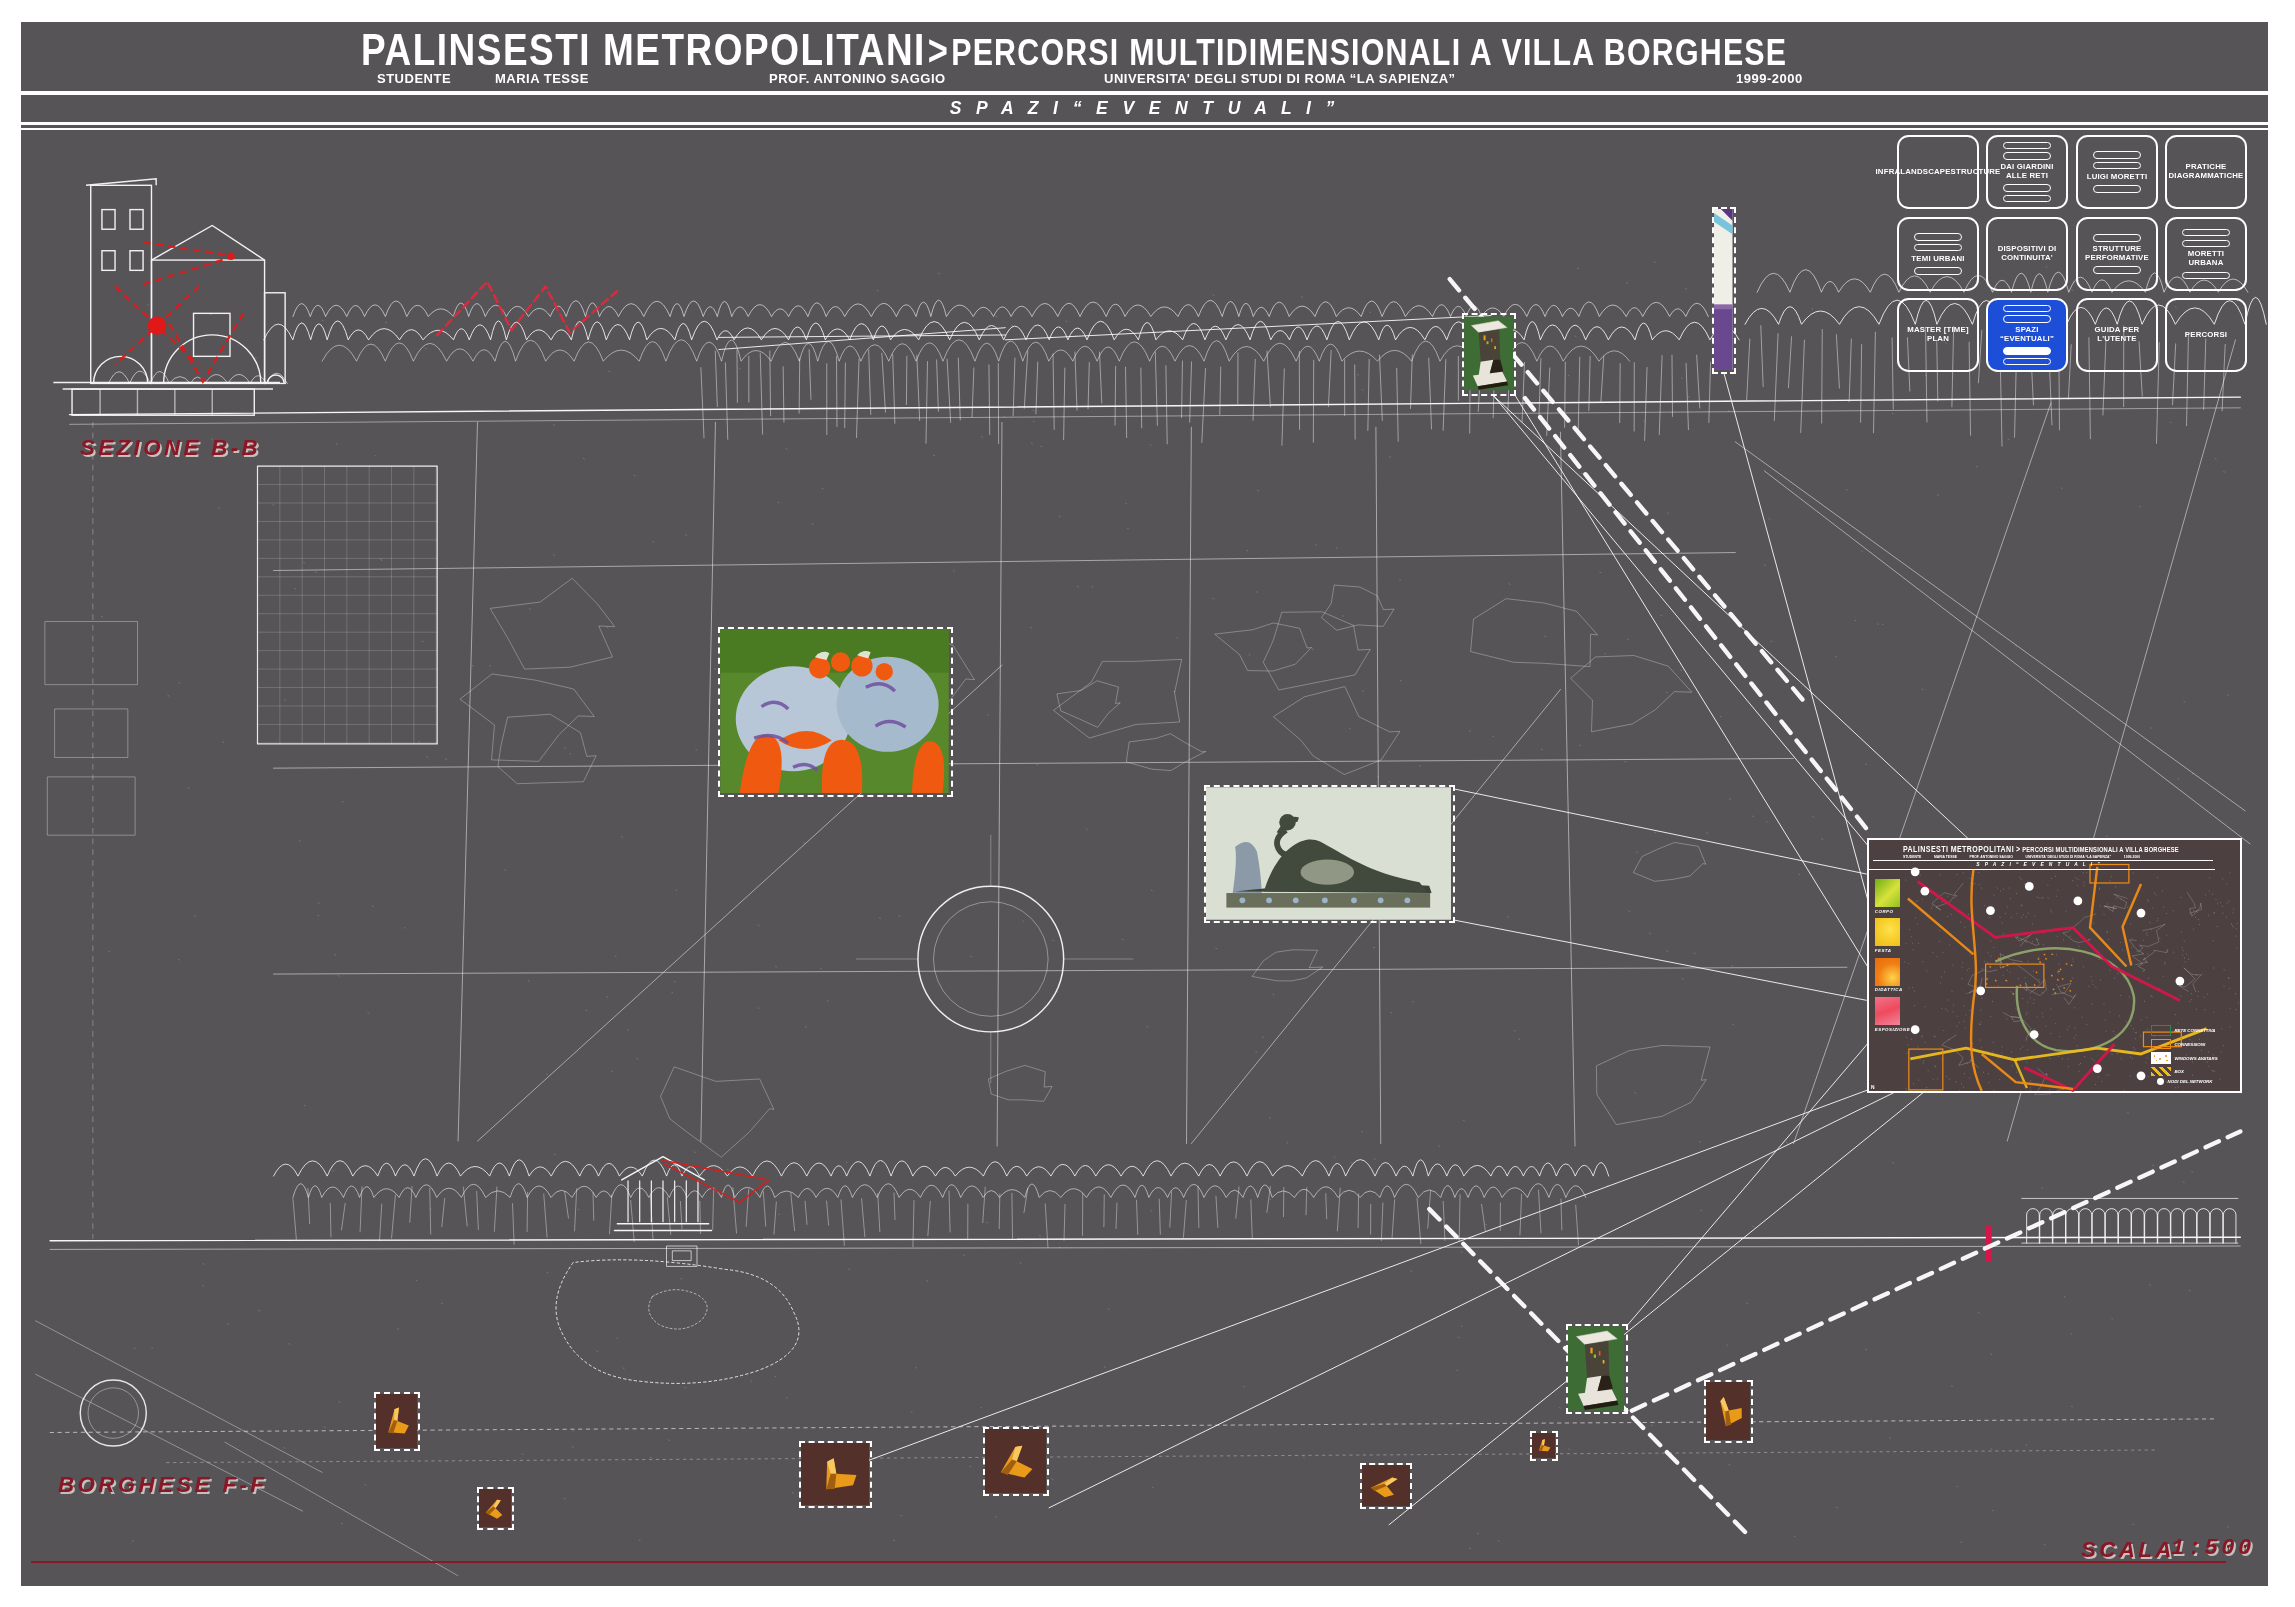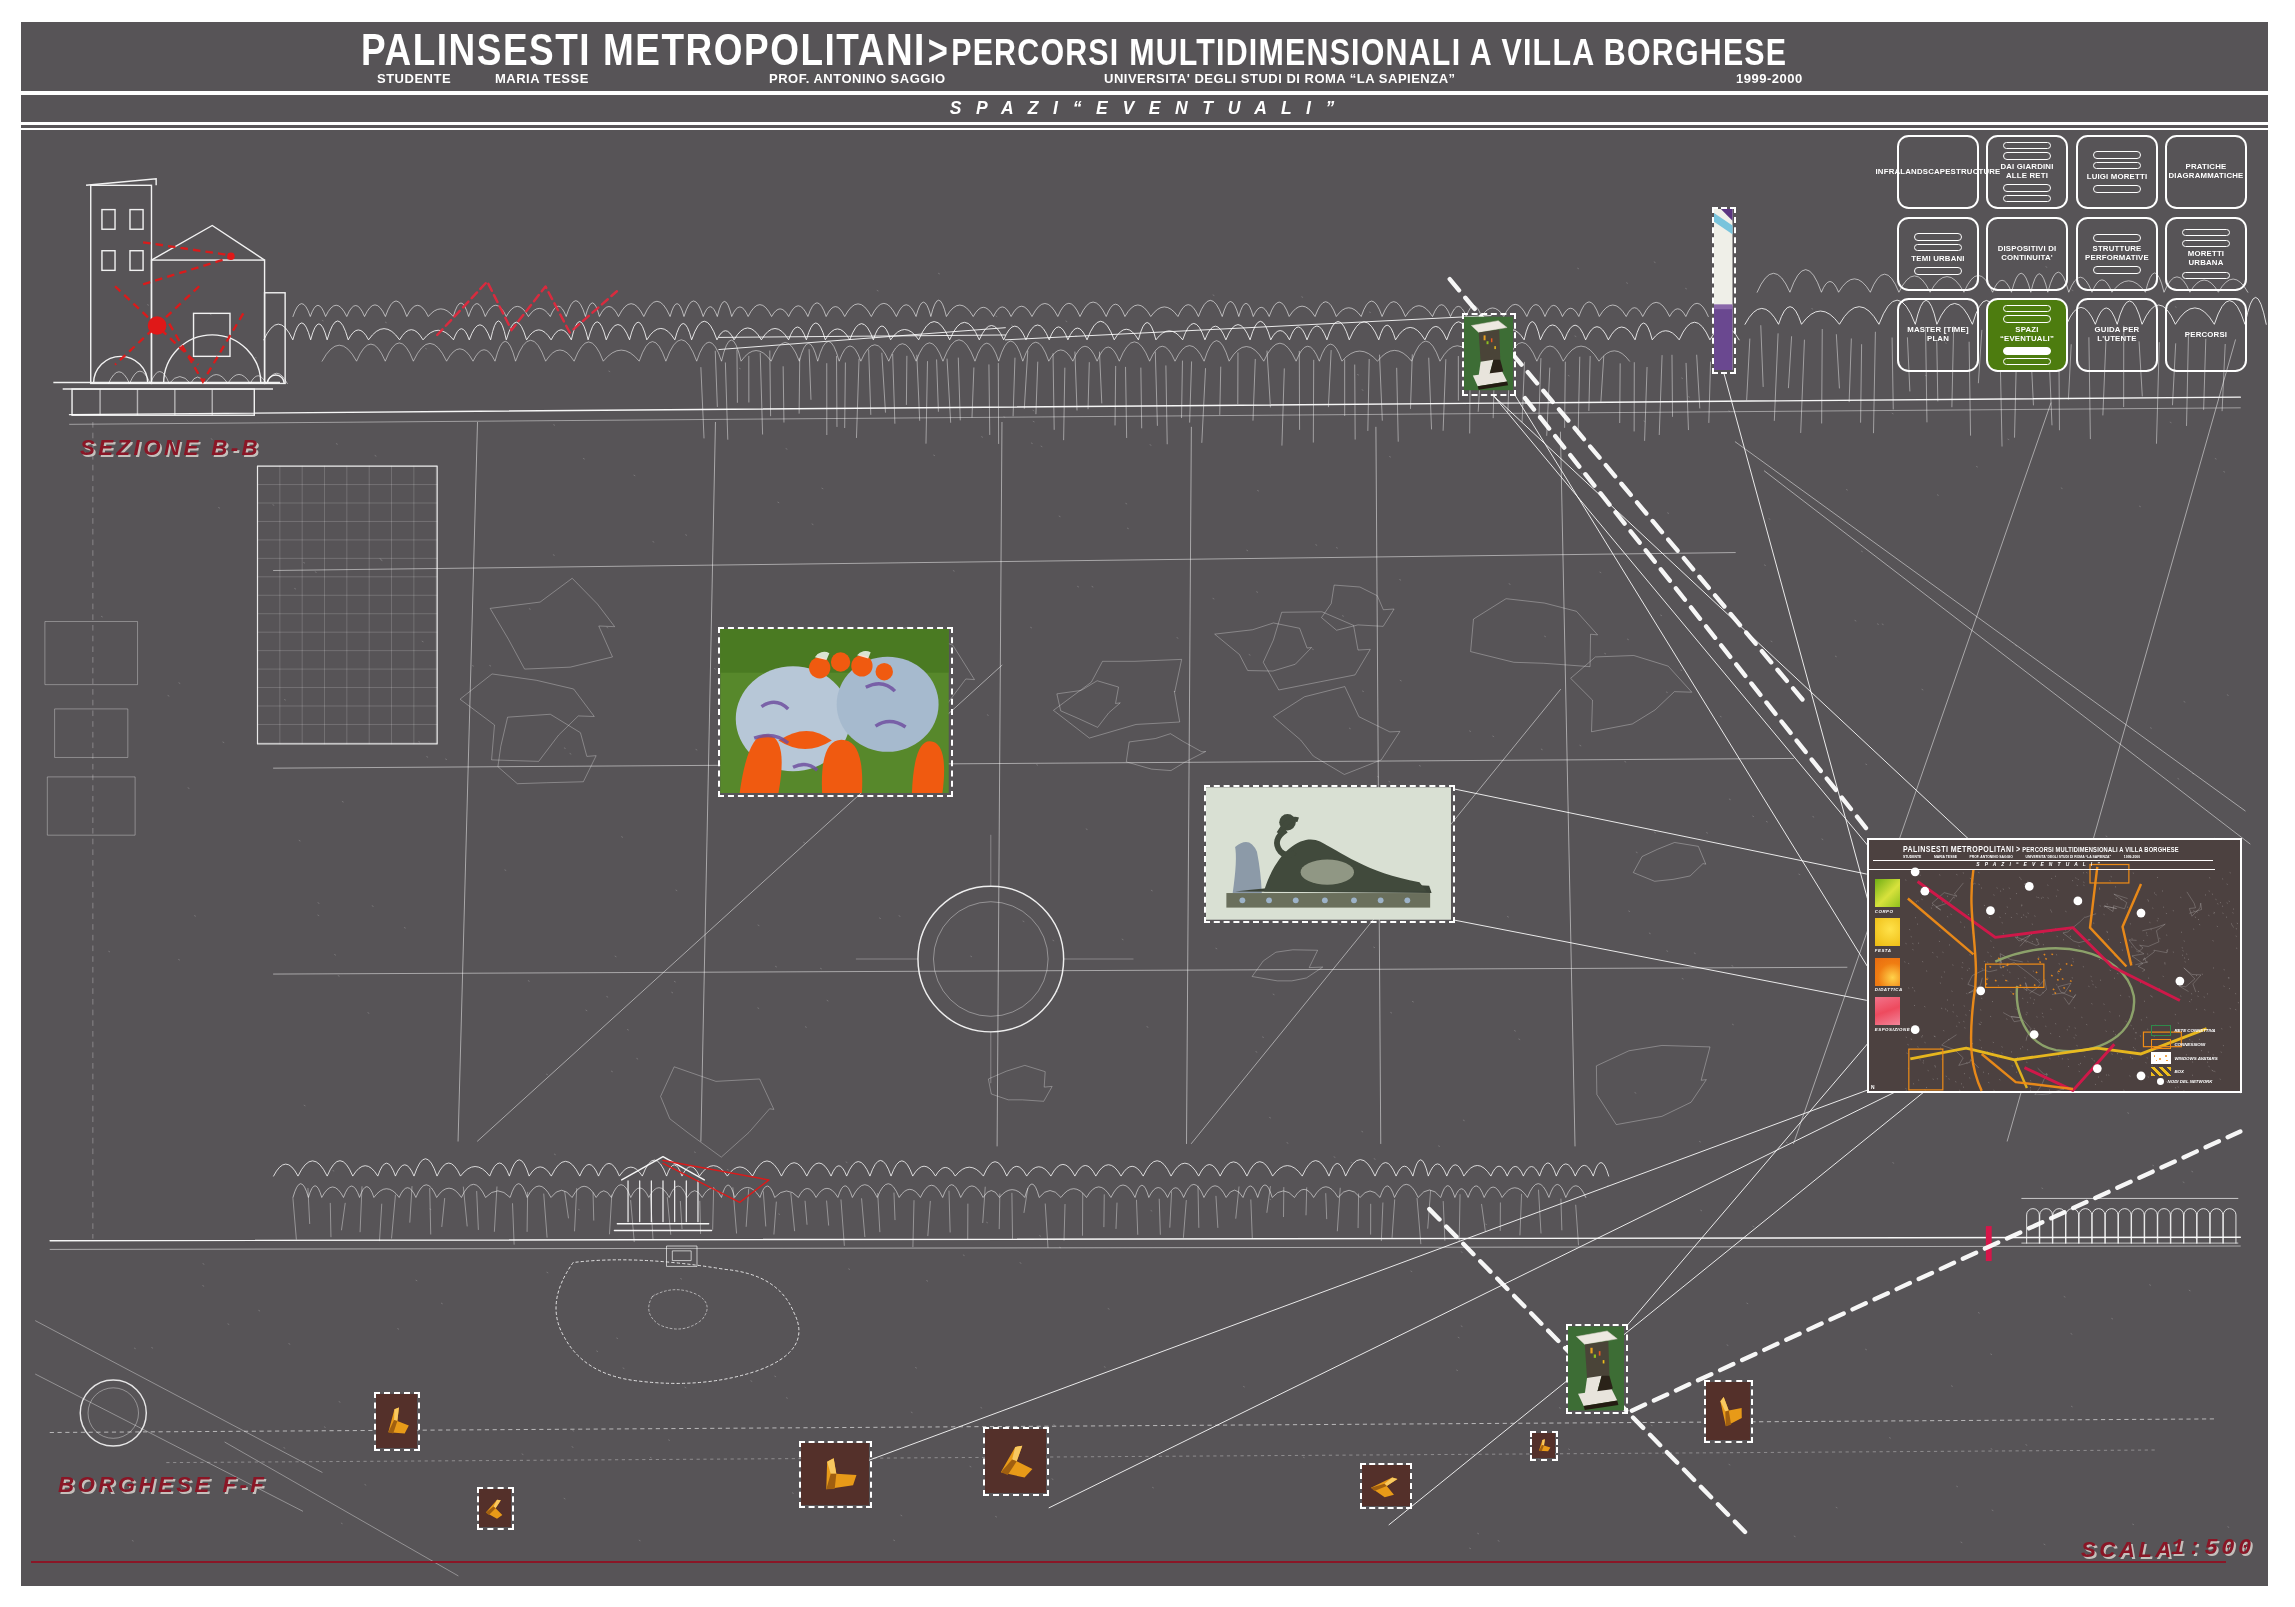--- a/index.html
+++ b/index.html
@@ -30,21 +30,21 @@
   
   .redlabel{position:absolute;color:#8a1626;font-weight:bold;font-style:italic;
             letter-spacing:3.4px;text-shadow:1.9px 1.9px 0 rgba(215,210,205,.85);white-space:nowrap;}
   .sez{font-size:22.3px;}
   .scala-row{font-size:22.3px;}
   .redline{position:absolute;left:9.7px;top:1539px;width:2195px;height:1.9px;background:#8a1626;}
 
   
   .card{position:absolute;width:82px;height:74px;border:2.4px solid #fff;border-radius:11.7px;
         display:flex;flex-direction:column;align-items:center;justify-content:center;gap:3.4px;padding:3.9px;}
-  .card.hl{background:#4d7c0f;}
+  .card.hl{background:#1d4ed8;}
   .card .lbl{color:#fff;font-weight:bold;font-size:7.8px;letter-spacing:0.2px;text-align:center;line-height:1.15;}
   .pill{width:48px;height:7.3px;border:1.5px solid #fff;border-radius:4.4px;}
   .pill.solid{background:#fff;}
 
   
   .photo{position:absolute;border:2.9px dashed #fff;}
   .photo svg{display:block;}
 
   
   .insetmap{position:absolute;left:1846px;top:816px;width:375px;height:255px;background:#4c4140;

